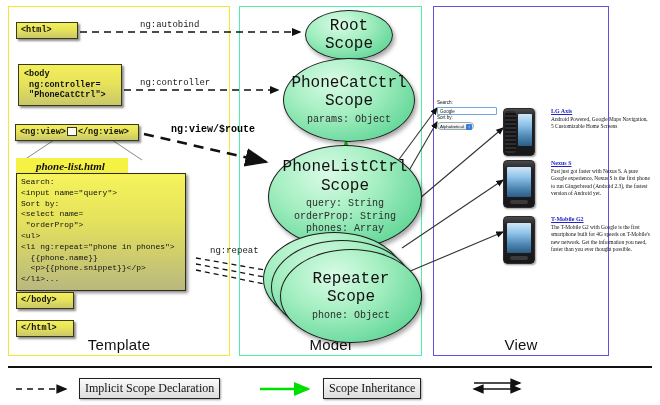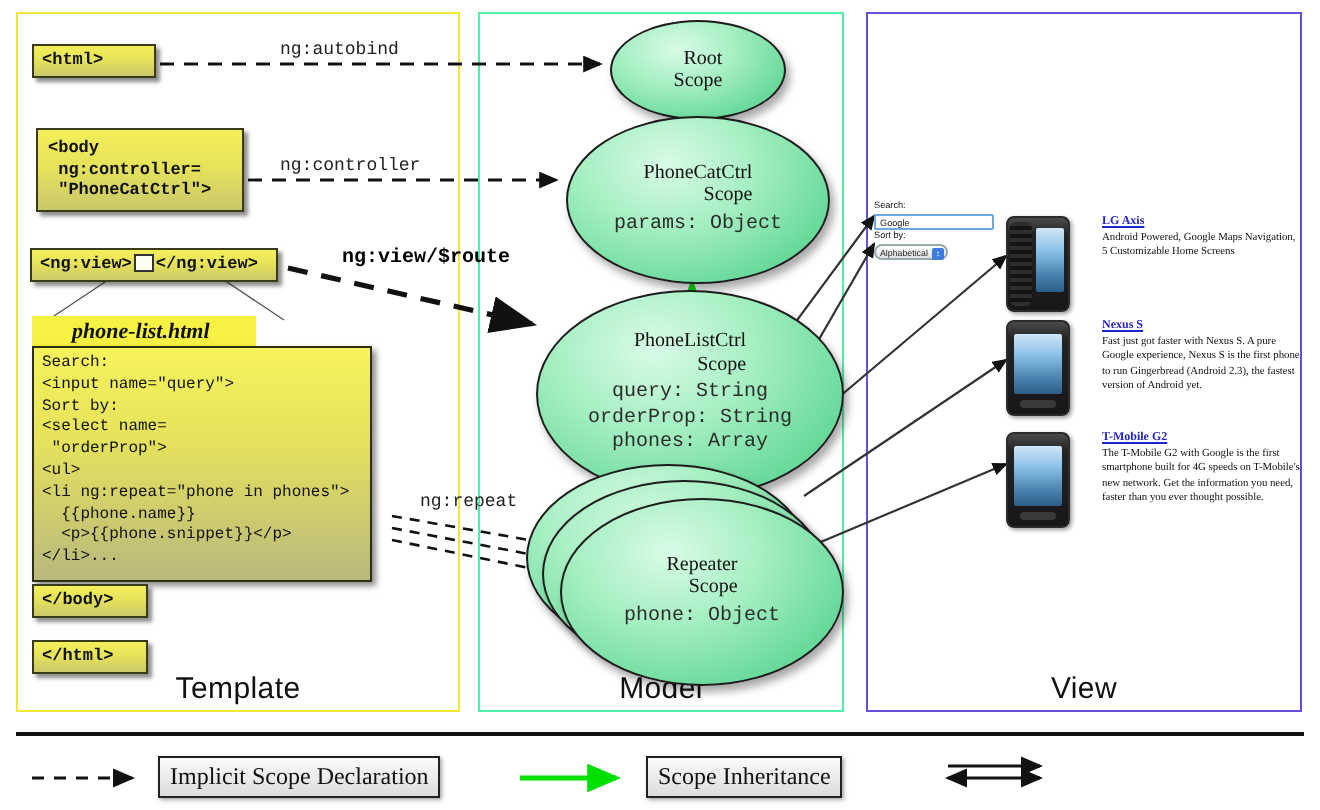--- a/index.html
+++ b/index.html
@@ -3,21 +3,21 @@
 <meta charset="utf-8">
 <style>
   html,body{margin:0;padding:0;background:#fff;}
   body{width:660px;height:405px;overflow:hidden;font-family:"Liberation Sans",sans-serif;}
   #stage{position:relative;width:660px;height:405px;background:#fff;}
 
   
   .col{position:absolute;top:6px;height:350px;box-sizing:border-box;border:1.5px solid #000;background:transparent;}
   #col-template{left:8px;width:222px;border-color:#f2e834;}
   #col-model{left:239px;width:183px;border-color:#4ef0a8;}
-  #col-view{left:433px;width:218px;border-color:#6a4edb;}
+  #col-view{left:433px;width:176px;border-color:#6a4edb;}
   .col-label{position:absolute;bottom:2px;width:100%;text-align:center;font-size:15px;color:#111;
              font-family:"Liberation Sans",sans-serif;letter-spacing:.2px;}
 
   
   .tag{position:absolute;box-sizing:border-box;border:1px solid #3a3a16;
        background:linear-gradient(180deg,#f3ef5a 0%,#e7e35a 45%,#c9c86a 100%);
        font-family:"Liberation Mono",monospace;font-weight:bold;font-size:8.5px;color:#111;
        padding:2px 4px;line-height:1.25;box-shadow:2px 2px 2px rgba(0,0,0,.45);}
   #tag-html{left:16px;top:22px;width:62px;}
   #tag-body{left:18px;top:64px;width:104px;padding:4px 5px;}
@@ -35,21 +35,21 @@
   #callout-body{box-sizing:border-box;width:170px;border:1px solid #2e2e14;
         background:linear-gradient(180deg,#f6f35c 0%,#e5e25c 40%,#b9b87e 100%);
         font-family:"Liberation Mono",monospace;font-size:8px;color:#111;line-height:1.35;
         padding:3px 4px 5px 4px;box-shadow:2px 2px 3px rgba(0,0,0,.45);white-space:pre;}
 
   
   .scope{position:absolute;border-radius:50%;border:1.3px solid #1d1d1d;
          background:radial-gradient(ellipse at 38% 28%, #d9fbe6 0%, #a6efc2 38%, #66d89a 78%, #46c084 100%);
          box-shadow:2px 3px 4px rgba(0,0,0,.35);
          display:flex;flex-direction:column;align-items:center;justify-content:center;text-align:center;}
-  .scope .nm{font-family:Liberation Serif, serif;font-size:10px;color:#111;line-height:1.15;text-align:right;}
+  .scope .nm{font-family:Liberation Mono, monospace;font-size:16px;color:#111;line-height:1.15;}
   .scope .props{font-family:"Liberation Mono",monospace;font-size:10px;color:#2c2c2c;
                 line-height:1.25;margin-top:3px;}
   #scope-root{left:305px;top:10px;width:86px;height:48px;}
   #scope-cat{left:283px;top:58px;width:130px;height:82px;}
   #scope-list{left:268px;top:145px;width:152px;height:102px;}
   #scope-rep3{left:263px;top:232px;width:140px;height:92px;}
   #scope-rep2{left:271px;top:240px;width:140px;height:92px;}
   #scope-rep1{left:280px;top:249px;width:140px;height:92px;}
 
   

